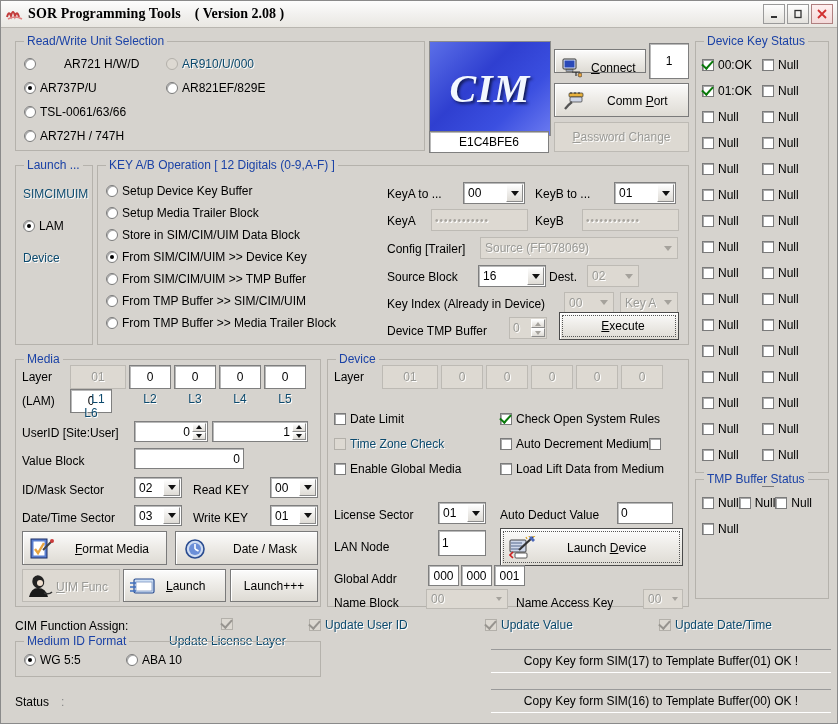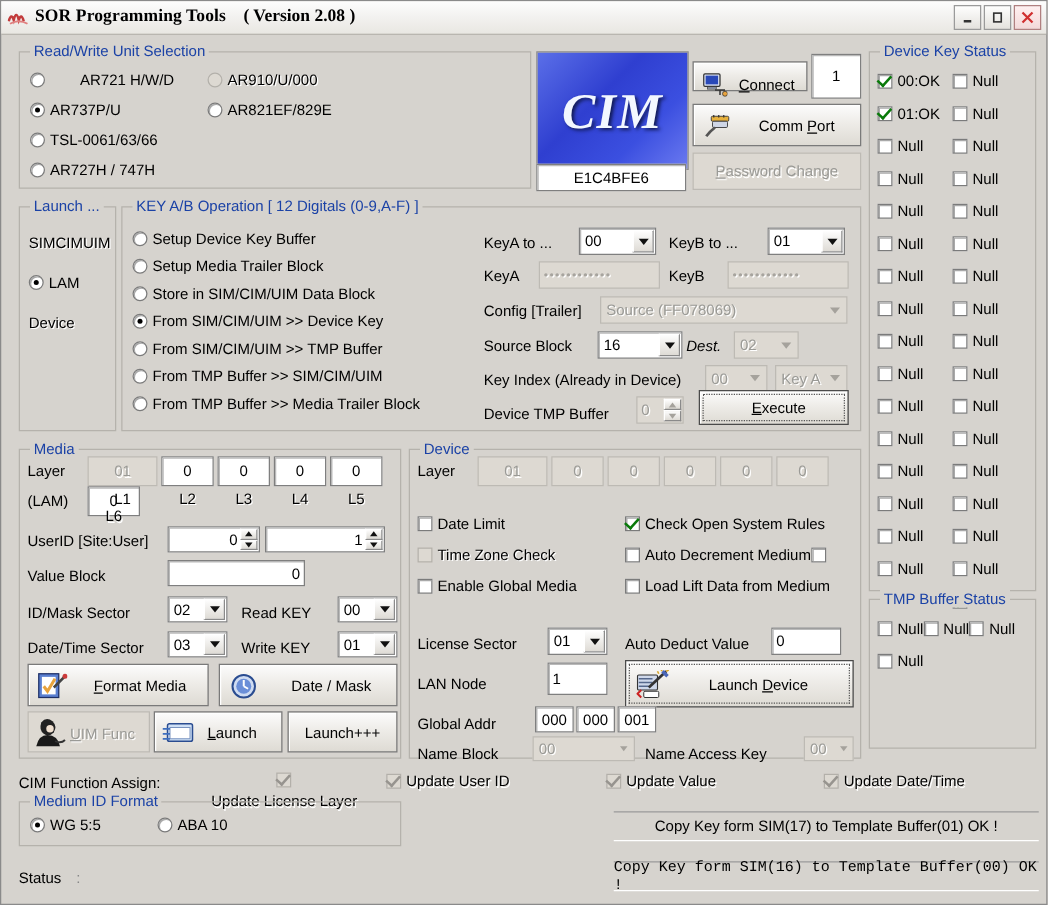--- a/index.html
+++ b/index.html
@@ -33,21 +33,21 @@
         box-shadow:inset 1px 1px 0 #a9a9a9;flex:0 0 auto;position:relative;box-sizing:border-box;}
   .rbox.on::after{content:"";position:absolute;left:3px;top:3px;width:4px;height:4px;border-radius:50%;background:#000;}
   .rbox.dis{background:#ddd9d2;border-color:#b3b0aa;box-shadow:none;}
   .cbox{width:12px;height:12px;background:#fff;border:1px solid #7b7b7b;box-shadow:inset 1px 1px 0 #a9a9a9;
         flex:0 0 auto;position:relative;box-sizing:border-box;}
   .cbox.dis{background:#ddd9d2;border-color:#b3b0aa;box-shadow:none;}
   .cbox.on::after{content:"";position:absolute;left:1px;top:-2px;width:5px;height:9px;
         border:solid #0a7a0a;border-width:0 2px 2px 0;transform:rotate(42deg);}
   .cbox.on.dis::after{border-color:#97948f;}
   .lbl{font-size:12px;line-height:14px;white-space:nowrap;}
-  .lbl.dis{color:#000000;text-shadow:1px 1px 0 #fff;}
+  .lbl.dis{color:#0c4a6e;text-shadow:1px 1px 0 #fff;}
   .tbox{background:#fff;border:1px solid #7f7f7f;box-sizing:border-box;font-size:12px;
         display:flex;align-items:center;padding:0 3px;box-shadow:inset 1px 1px 0 #b9b9b9;}
   .tbox.dis{background:#ddd9d2;border:1px solid #bdbab4;color:#9a9a96;box-shadow:none;text-shadow:1px 1px 0 #fff;}
   .tbox.r{justify-content:flex-end;}
   .tbox.c{justify-content:center;}
   .combo{background:#fff;border:1px solid #7f7f7f;box-sizing:border-box;font-size:12px;
          display:flex;align-items:center;position:relative;padding-left:4px;box-shadow:inset 1px 1px 0 #b9b9b9;}
   .combo .arrow{position:absolute;right:1px;top:1px;bottom:1px;width:17px;
         background:linear-gradient(to bottom,#fdfdfd,#dedbd5);border:1px solid #fff;border-right-color:#8a8a8a;border-bottom-color:#8a8a8a;
         display:flex;align-items:center;justify-content:center;box-sizing:border-box;}
@@ -363,21 +363,21 @@
         </span>
     </div>
 
     <span class="lbl abs" style="left:289px;top:104px;">Source Block</span>
     <div class="combo abs" style="left:380px;top:99px;width:68px;height:22px;">
       <span>16</span>
       <span class="arrow">
           <i class="caret"></i>
         </span>
     </div>
-    <span class="lbl abs" style="left:451px;top:104px;font-style:italic;">Dest.</span>
+    <span class="lbl abs" style="left:451px;top:104px;">Dest.</span>
     <div class="combo dis abs" style="left:489px;top:99px;width:52px;height:22px;">
       <span>02</span>
       <span class="arrow">
           <i class="caret dis"></i>
         </span>
     </div>
 
     <span class="lbl abs" style="left:289px;top:131px;">Key Index (Already in Device)</span>
     <div class="combo dis abs" style="left:466px;top:126px;width:50px;height:21px;">
       <span>00</span>
@@ -626,18 +626,18 @@
       <span class="rbox on"></span>
       <span class="lbl">WG 5:5</span>
     </div>
     <div class="radio abs" style="left:110px;top:11px;">
       <span class="rbox"></span>
       <span class="lbl">ABA 10</span>
     </div>
   </div>
 
   <div class="abs" style="left:490px;top:648px;width:340px;height:22px;border-top:1px solid #9a9a9a;border-bottom:1px solid #fff;display:flex;align-items:center;justify-content:center;">Copy Key form SIM(17) to Template Buffer(01) OK !</div>
-  <div class="abs" style="left:490px;top:688px;width:340px;height:22px;border-top:1px solid #9a9a9a;border-bottom:1px solid #fff;display:flex;align-items:center;justify-content:center;font-family:Liberation Mono, monospace;">Copy Key form SIM(16) to Template Buffer(00) OK !</div>
+  <div class="abs" style="left:490px;top:688px;width:340px;height:22px;border-top:1px solid #9a9a9a;border-bottom:1px solid #fff;display:flex;align-items:center;justify-content:center;">Copy Key form SIM(16) to Template Buffer(00) OK !</div>
 
   <span class="lbl abs" style="left:14px;top:694px;">Status</span>
   <span class="lbl abs" style="left:60px;top:694px;color:#888;">:</span>
 
 </div>
 
 </body></html>

